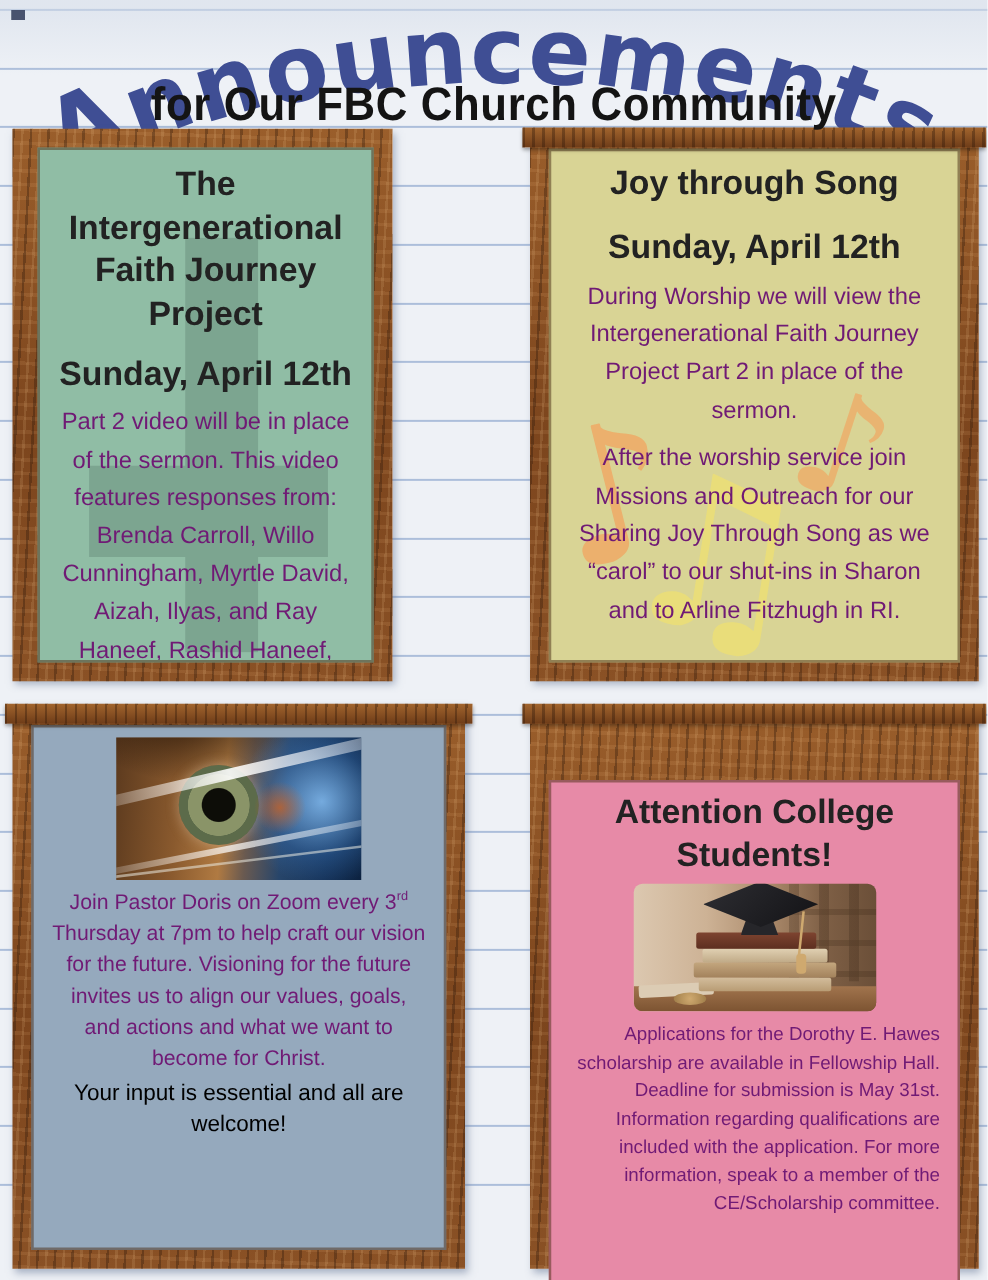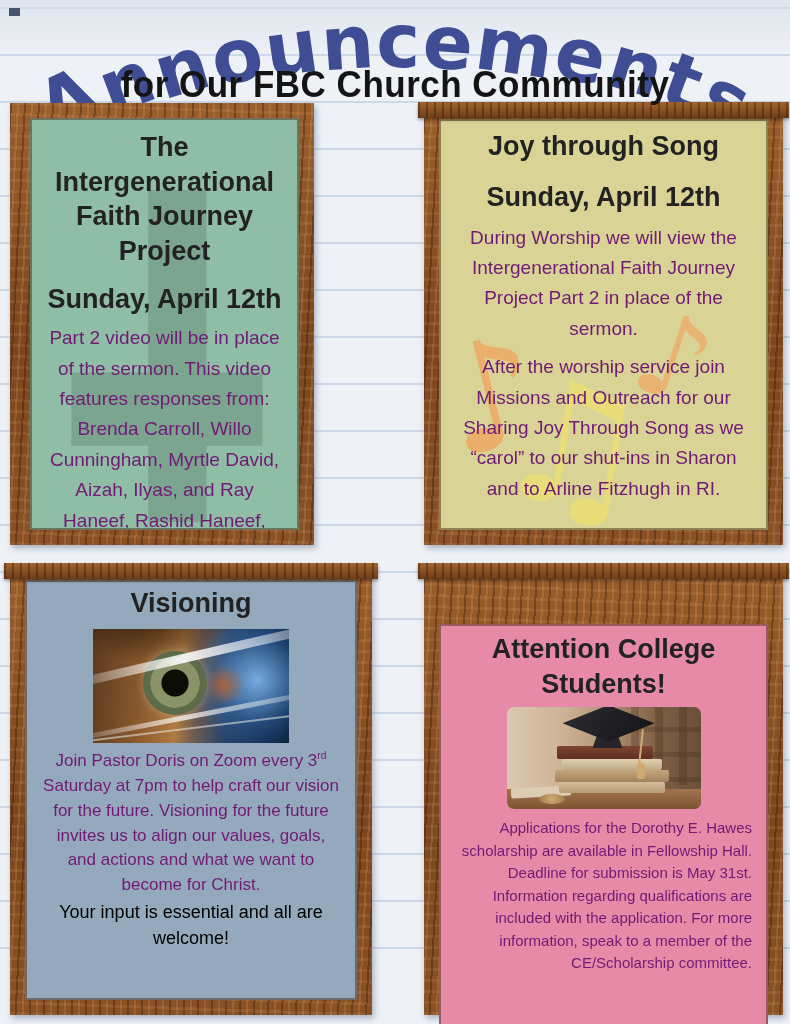--- a/index.html
+++ b/index.html
@@ -151,31 +151,30 @@
         <div class="pdate" style="margin-top:18px">Sunday, April 12th</div>
         <p class="body b19" style="margin-top:10px">During Worship we will view the Intergenerational Faith Journey Project Part 2 in place of the sermon.</p>
         <p class="body b19">After the worship service join Missions and Outreach for our Sharing Joy Through Song as we “carol” to our shut-ins in Sharon and to Arline Fitzhugh in RI.</p>
       </div>
     </div>
   </section>
 
   <section class="board p3 overhang">
     <div class="inner bluegray">
       <div class="content">
-        <h2 class="ptitle" style="margin-top:4px">Visioning</h2>
         <div class="photo eye">
           <i class="brow"></i>
           <i class="bluglow"></i>
           <i class="iris"></i>
           <i class="corner"></i>
           <i class="crack c1"></i>
           <i class="crack c2"></i>
           <i class="wire"></i>
         </div>
-        <p class="body b17" style="margin-top:6px"><span>Join Pastor Doris on Zoom every 3</span><sup>rd</sup><span> Saturday at 7pm to help craft our vision for the future. Visioning for the future invites us to align our values, goals, and actions and what we want to become for Christ.</span></p>
+        <p class="body b17" style="margin-top:6px"><span>Join Pastor Doris on Zoom every 3</span><sup>rd</sup><span> Thursday at 7pm to help craft our vision for the future. Visioning for the future invites us to align our values, goals, and actions and what we want to become for Christ.</span></p>
         <div class="footnote">Your input is essential and all are welcome!</div>
       </div>
     </div>
   </section>
 
   <section class="board p4 overhang">
     <div class="inner pink">
       <div class="content">
         <h2 class="ptitle" style="margin-top:6px">Attention College Students!</h2>
         <div class="photo grad">

